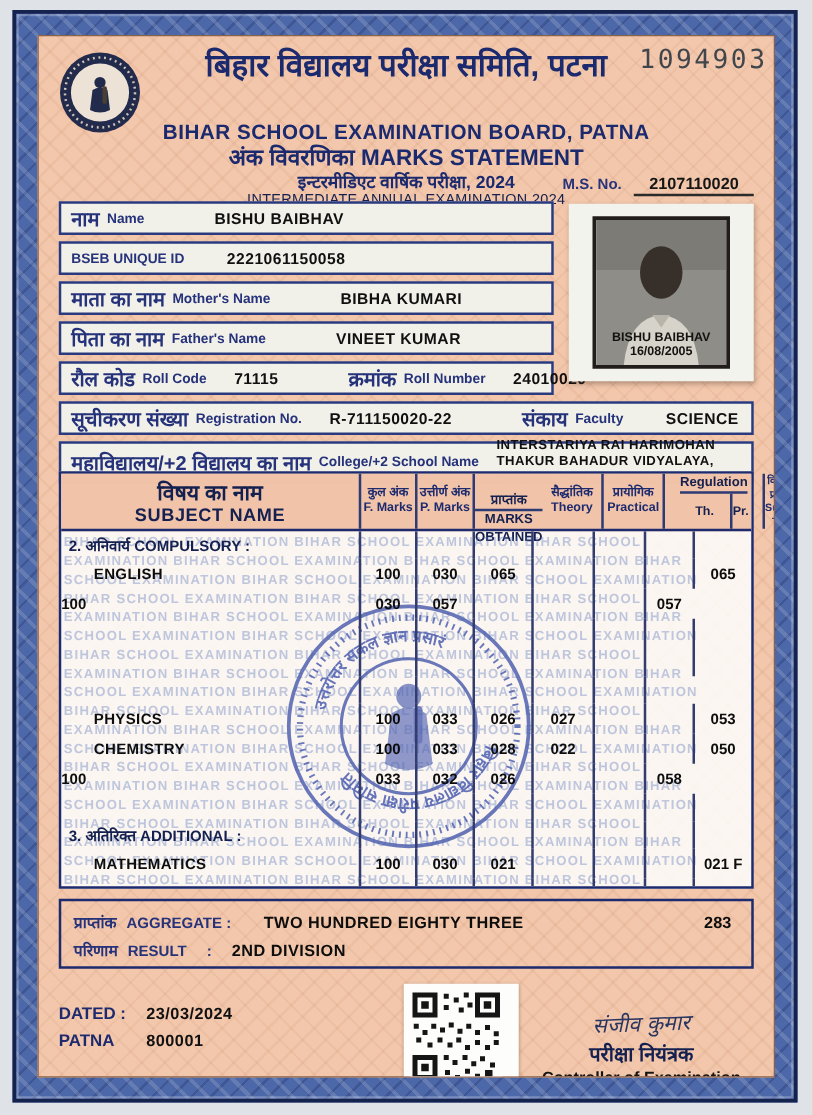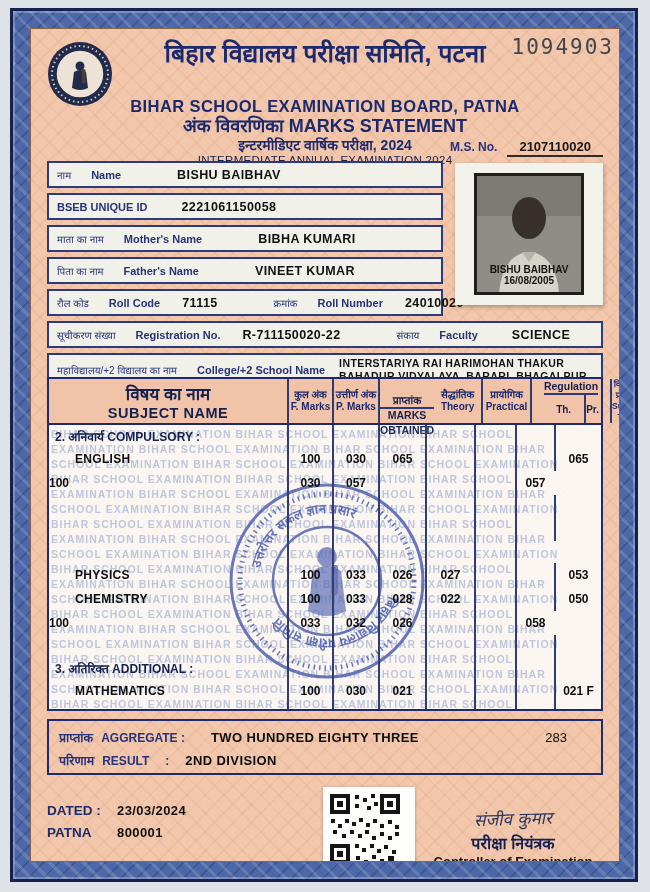--- a/index.html
+++ b/index.html
@@ -46,22 +46,22 @@
   
   .fields{ position:absolute; left:16px; right:16px; top:132px; }
   .frow{
     background:rgba(241,244,239,.92);
     border:2px solid #2a3a7c;
     height:27px; display:flex; align-items:center;
     padding:0 8px; margin-bottom:5px;
   }
   .frow.short{ width:calc(100% - 160px); }
   .frow.tall{ height:34px; }
-  .lh{ font-weight:normal; color:#26327a; font-size:10px; white-space:nowrap;}
-  .le{ font-weight:bold; color:#26327a; font-size:11px; white-space:nowrap; margin-left:20px;}
+  .lh{ font-weight:bold; color:#26327a; font-size:16px; white-space:nowrap;}
+  .le{ font-weight:bold; color:#26327a; font-size:11px; white-space:nowrap; margin-left:6px;}
   .fval{ font-weight:bold; color:#101010; font-size:12.5px; letter-spacing:.4px; white-space:nowrap;}
   .ml-lg{ margin-left:56px;} .ml-md{ margin-left:34px;} .ml-sm{ margin-left:22px;}
   .college-val{ font-size:10.5px; line-height:1.25; white-space:normal; margin-left:14px; flex:1;}
   .photo-box{
     position:absolute; right:0; top:2px; width:148px; height:142px;
     background:#f3f3ee; box-shadow:1px 2px 4px rgba(60,40,30,.35);
     display:flex; align-items:center; justify-content:center;
   }
   .photo-frame{ border:3px solid #201d1a; line-height:0;}
   
@@ -102,21 +102,21 @@
   .subj-name{ padding-left:26px; letter-spacing:.3px;}
   
   .agg{
     position:absolute; left:16px; right:16px; top:690px; height:56px;
     border:2.5px solid #1d2a6e; padding:5px 10px 0 10px;
   }
   .agg-line{ display:flex; align-items:center; height:23px;}
   .agg-hi{ font-weight:bold; color:#26327a; font-size:12.5px;}
   .agg-en{ font-weight:bold; color:#26327a; font-size:12px; margin-left:8px;}
   .agg-val{ font-weight:bold; color:#0d0d0d; font-size:13px; margin-left:26px; letter-spacing:.4px;}
-  .agg-num{ margin-left:auto; margin-right:24px; font-weight:normal; font-size:13px; color:#0d0d0d;}
+  .agg-num{ margin-left:auto; margin-right:6px; font-weight:bold; font-size:13px; color:#0d0d0d;}
   
   .footer{ position:absolute; left:16px; right:16px; top:738px; height:92px; display:flex;}
   .f-left{ width:200px; padding-top:32px;}
   .f-line{ display:flex; height:22px; align-items:center;}
   .f-label{ width:70px; font-weight:bold; color:#1d2a6e; font-size:13.5px;}
   .f-val{ font-weight:bold; color:#101010; font-size:13px; letter-spacing:.4px;}
   .f-qr{ margin-left:76px; width:92px; padding-top:20px;}
   .qr-box{ background:#fdfdfb; padding:5px; box-shadow:0 1px 3px rgba(0,0,0,.3); line-height:0;}
   .f-sig{ margin-left:auto; width:180px; text-align:center; padding-top:40px;}
   .sig-script{ font-style:italic; font-size:17px; color:#2a3560; transform:rotate(-2deg); font-family:"DejaVu Sans",sans-serif;}

